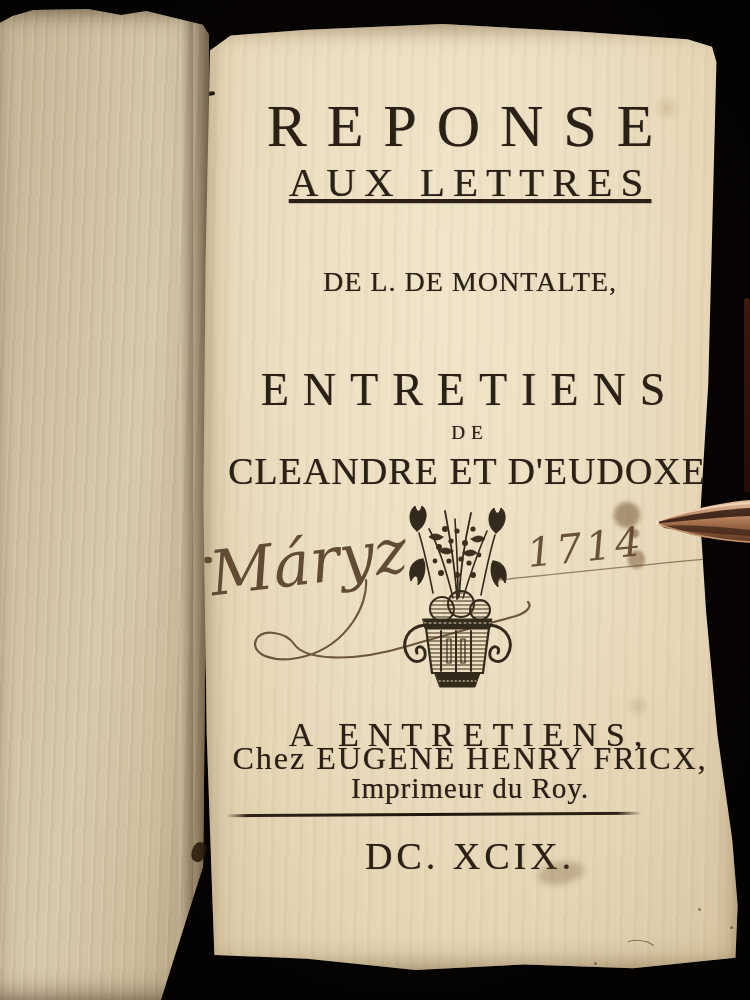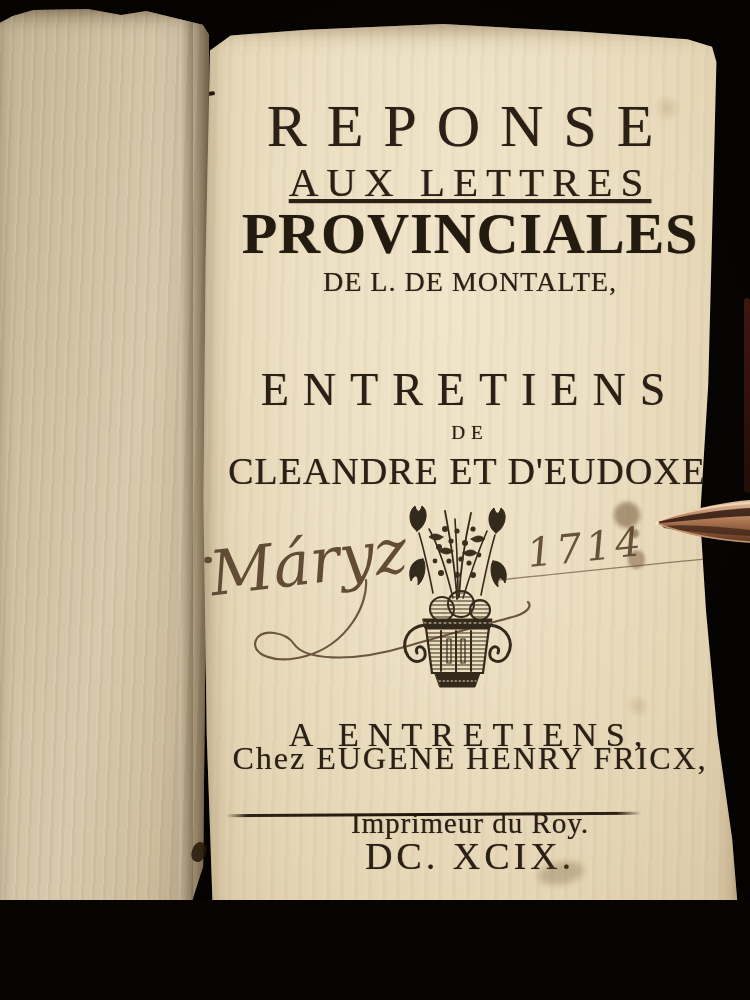--- a/index.html
+++ b/index.html
@@ -1,16 +1,16 @@
 <!DOCTYPE html>
 <html><head>
 <meta charset="utf-8">
 <style>
   html,body{margin:0;padding:0;background:#070503;}
-  .scene{position:relative;width:750px;height:900px;overflow:hidden;
+  .scene{position:relative;width:750px;height:1000px;overflow:hidden;
          background:radial-gradient(ellipse at 55% 45%, #0c0906 0%, #050302 70%);
          font-family:"Liberation Serif", serif;}
 
   
   .left-page{position:absolute;left:0;top:9px;width:209px;height:991px;
     background:
       repeating-linear-gradient(92deg, rgba(255,250,235,.08) 0 2px, rgba(120,95,60,.07) 2px 5px, rgba(0,0,0,0) 5px 11px),
       linear-gradient(100deg,#c2b394 0%,#cfc0a2 28%,#d7c9ac 55%,#cdbd9d 78%,#b3a283 97%);
     clip-path:polygon(0 1.4%,6% .7%,16% .1%,42% 0,58% .6%,70% .2%,97% 1.6%,100% 2.6%,
                       99.2% 30%,98.6% 58%,97.2% 86.5%,77% 100%,0 100%);
@@ -41,21 +41,21 @@
   .l-reponse     {top:68px; font-size:60px;letter-spacing:20px;}
   .l-auxlettres  {top:134px;font-size:41px;letter-spacing:8px;text-decoration:underline;}
   .l-provinciales{top:176px;font-size:58px;letter-spacing:1px;font-weight:bold;color:#241b10;}
   .l-montalte    {top:242px;font-size:28px;letter-spacing:1px;}
   .l-ou          {top:297px;font-size:21px;letter-spacing:8px;}
   .l-entretiens  {top:339px;font-size:46px;letter-spacing:14px;}
   .l-de          {top:398px;font-size:19px;letter-spacing:6px;}
   .l-cleandre    {top:425px;font-size:38px;letter-spacing:1px;}
   .l-bruxelles   {top:692px;font-size:34px;letter-spacing:9px;}
   .l-chez        {top:716px;font-size:32px;letter-spacing:2px;}
-  .l-imprimeur   {top:748px;font-size:29px;letter-spacing:1px;margin-top:35px;}
+  .l-imprimeur   {top:748px;font-size:29px;letter-spacing:1px;}
   .l-date        {top:810px;font-size:38px;letter-spacing:4px;}
 
   .rule{position:absolute;left:28px;top:789px;width:416px;height:3px;border-radius:2px;
     background:linear-gradient(to right, rgba(45,34,21,0) 0%, #2d2215 5%, #1f170d 50%, #2d2215 94%, rgba(45,34,21,0) 100%);
     transform:rotate(-.35deg);} 
 
   .ornament{position:absolute;left:197px;top:479px;width:125px;height:192px;}
   .inscription{position:absolute;left:0;top:470px;width:544px;height:205px;}
 
   
@@ -79,21 +79,20 @@
 
 <div class="scene">
 
   <div class="left-page"></div>
   <div class="gutter-notch"></div>
 
   <div class="title-page">
 
     <div class="line l-reponse">REPONSE</div>
     <div class="line l-auxlettres">AUX LETTRES</div>
-    <div class="line l-provinciales">PROVINCIALES</div>
     <div class="line l-montalte">DE L. DE MONTALTE,</div>
     <div class="line l-de">DE</div>
     <div class="line l-entretiens">ENTRETIENS</div>
     <div class="line l-cleandre">CLEANDRE ET D'EUDOXE.</div>
 
     <svg class="inscription" viewBox="0 0 544 205">
       <ellipse cx="10" cy="66" rx="4" ry="3.2" fill="#57402a" opacity=".9"></ellipse>
       <text x="14" y="91" font-family="DejaVu Serif, serif" font-style="italic" font-size="62" fill="#57402a" opacity=".92" transform="rotate(-7 100 90)">Máryz</text>
       <path d="M168,86 C170,110 150,150 108,162 C76,171 52,160 58,146 C64,134 88,138 96,150 C106,165 150,170 210,152 C250,140 290,130 318,122 C330,118 334,112 330,108" fill="none" stroke="#57402a" stroke-width="2.2" opacity=".85" stroke-linecap="round"></path>
       <path d="M300,86 C360,80 450,70 540,62" fill="none" stroke="#57402a" stroke-width="1.3" opacity=".6"></path>

